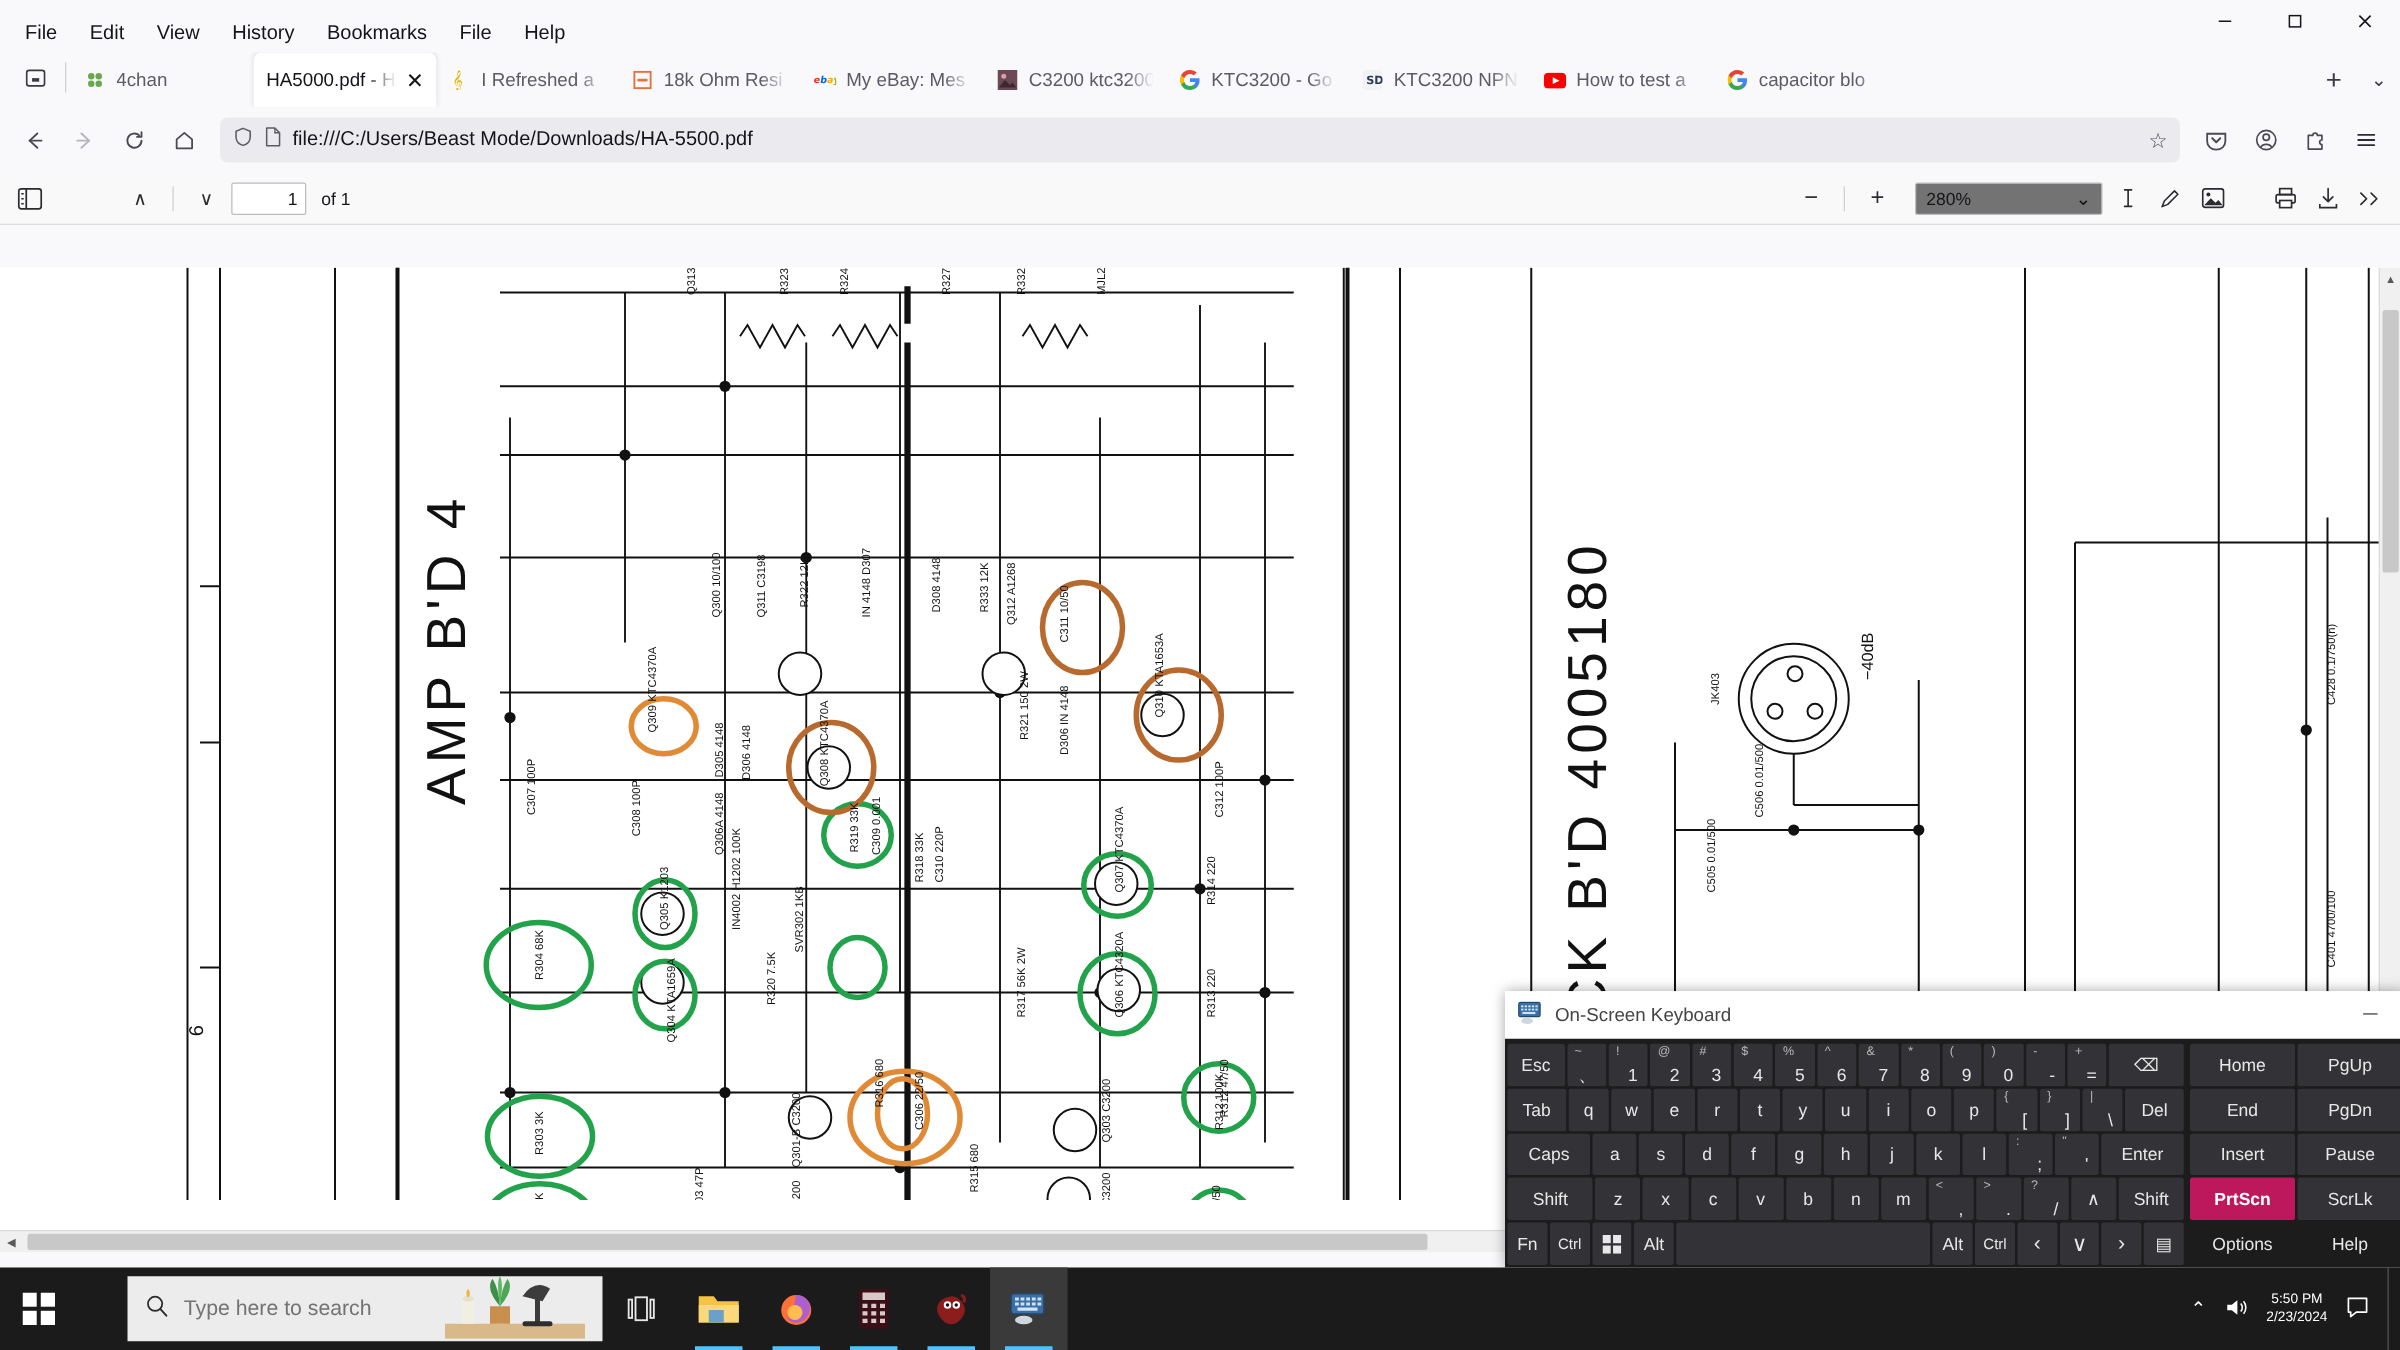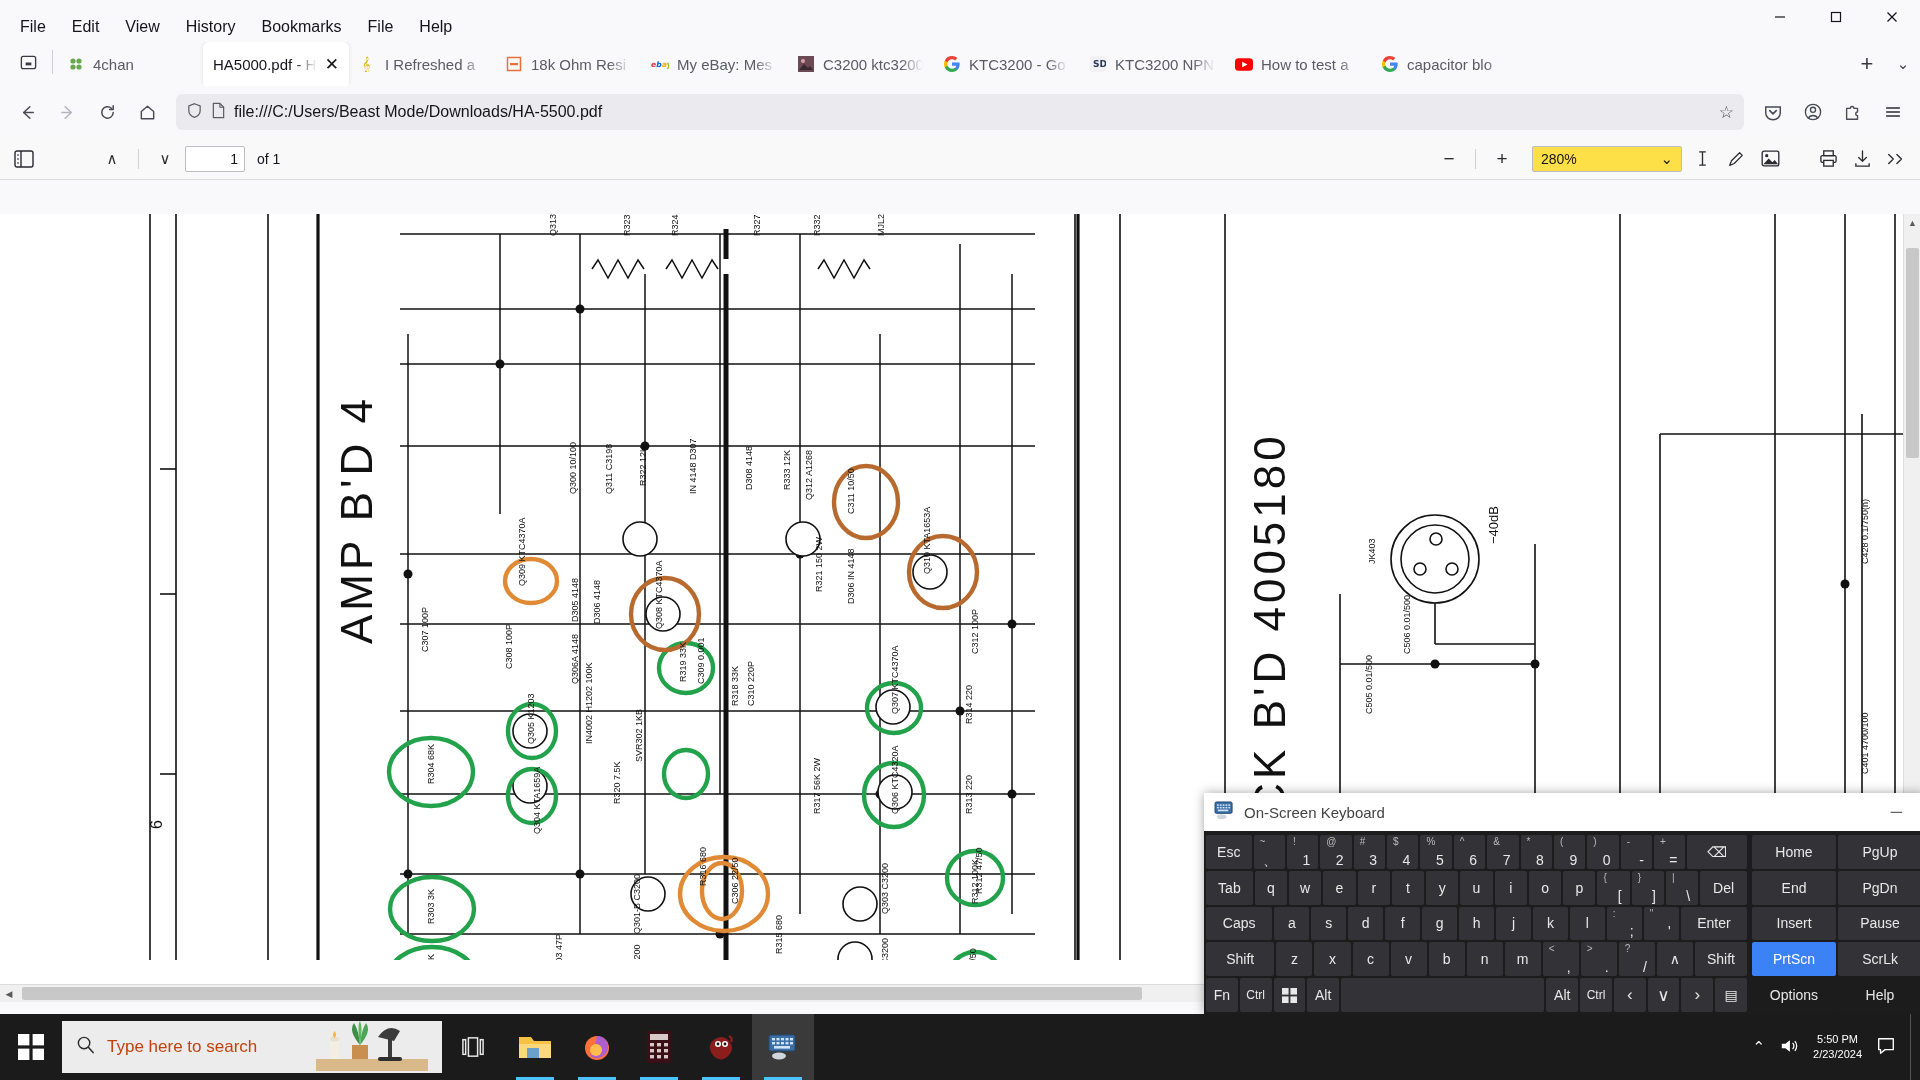--- a/index.html
+++ b/index.html
@@ -93,21 +93,21 @@
   .pdfbtn { width:32px; height:30px; display:flex; align-items:center; justify-content:center;
             color:#2b2b30; font-size:15px; }
   .vsep { width:1px; height:20px; background:#d0d0d4; margin:0 6px; }
   .pagenum {
     width:60px; height:26px; border:1px solid #bcbcc2; background:#fff;
     border-radius:2px; text-align:right; padding:0 6px; font-size:14px;
     line-height:24px; color:#15141a;
   }
   .ofpages { font-size:14px; color:#15141a; margin-left:8px; }
   .zoomsel {
-    height:26px; min-width:150px; border:1px solid #bcbcc2; background:#fde047;
+    height:26px; min-width:150px; border:1px solid #bcbcc2; background:#737373;
     border-radius:2px; display:flex; align-items:center; justify-content:space-between;
     padding:0 8px; font-size:14px; margin-left:10px;
   }
   .pdfright { margin-left:auto; display:flex; align-items:center; gap:2px; }
 
   
   .viewer {
     position:absolute; top:214px; left:0; right:0; bottom:78px;
     background:#fff; overflow:hidden;
   }
@@ -149,33 +149,34 @@
     background:#333337; color:#e8e8e8; border-radius:2px;
     display:flex; align-items:center; justify-content:center;
     font-size:14px; flex:1 1 0; min-width:0; position:relative;
   }
   .key.wide  { flex:1.45 1 0; }
   .key.wider { flex:1.9 1 0; }
   .key.space { flex:6.4 1 0; }
   .key.dual { flex-direction:column; justify-content:center; line-height:1.0; padding-top:1px;}
   .key .sup { font-size:10px; color:#b9b9b9; position:absolute; left:6px; top:2px; }
   .key .sub { position:absolute; right:8px; bottom:2px; font-size:14px; }
-  .key.blue { background:#3b82f6; color:#fff; }
+  .key.blue { background:#be185d; color:#fff;font-weight:bold; }
   .kgroup { display:flex; gap:2px; margin-left:3px; }
 
   
   .taskbar {
     position:absolute; left:0; bottom:0; width:1920px; height:66px;
     background:#1b1b1b; display:flex; align-items:center; z-index:70;
   }
   .startbtn { width:62px; height:66px; display:flex; align-items:center; justify-content:center; }
   .searchbox {
     width:380px; height:52px; background:#ececec; display:flex; align-items:center;
-    gap:12px; padding:0 14px; color:#c2410c; font-size:17px; overflow:hidden;
+    gap:12px; padding:0 14px; color:#737373; font-size:17px; overflow:hidden;
     position:relative;
+    margin-left:40px;
   }
   .searchbox .sphrase { flex:1 1 auto; white-space:nowrap; }
   .tb-icon { width:62px; height:66px; display:flex; align-items:center; justify-content:center; position:relative; }
   .tb-icon.active::after, .tb-icon.running::after {
     content:''; position:absolute; left:12px; right:12px; bottom:0; height:3px; background:#4cc2ff;
   }
   .tb-icon.focused { background:#3a3a3a; }
   .tray { margin-left:auto; display:flex; align-items:center; gap:14px; padding-right:14px; color:#fff; }
   .clock { font-size:11px; line-height:1.35; text-align:center; color:#fff; }
   .showdesk { width:10px; height:66px; border-left:1px solid #555; }

